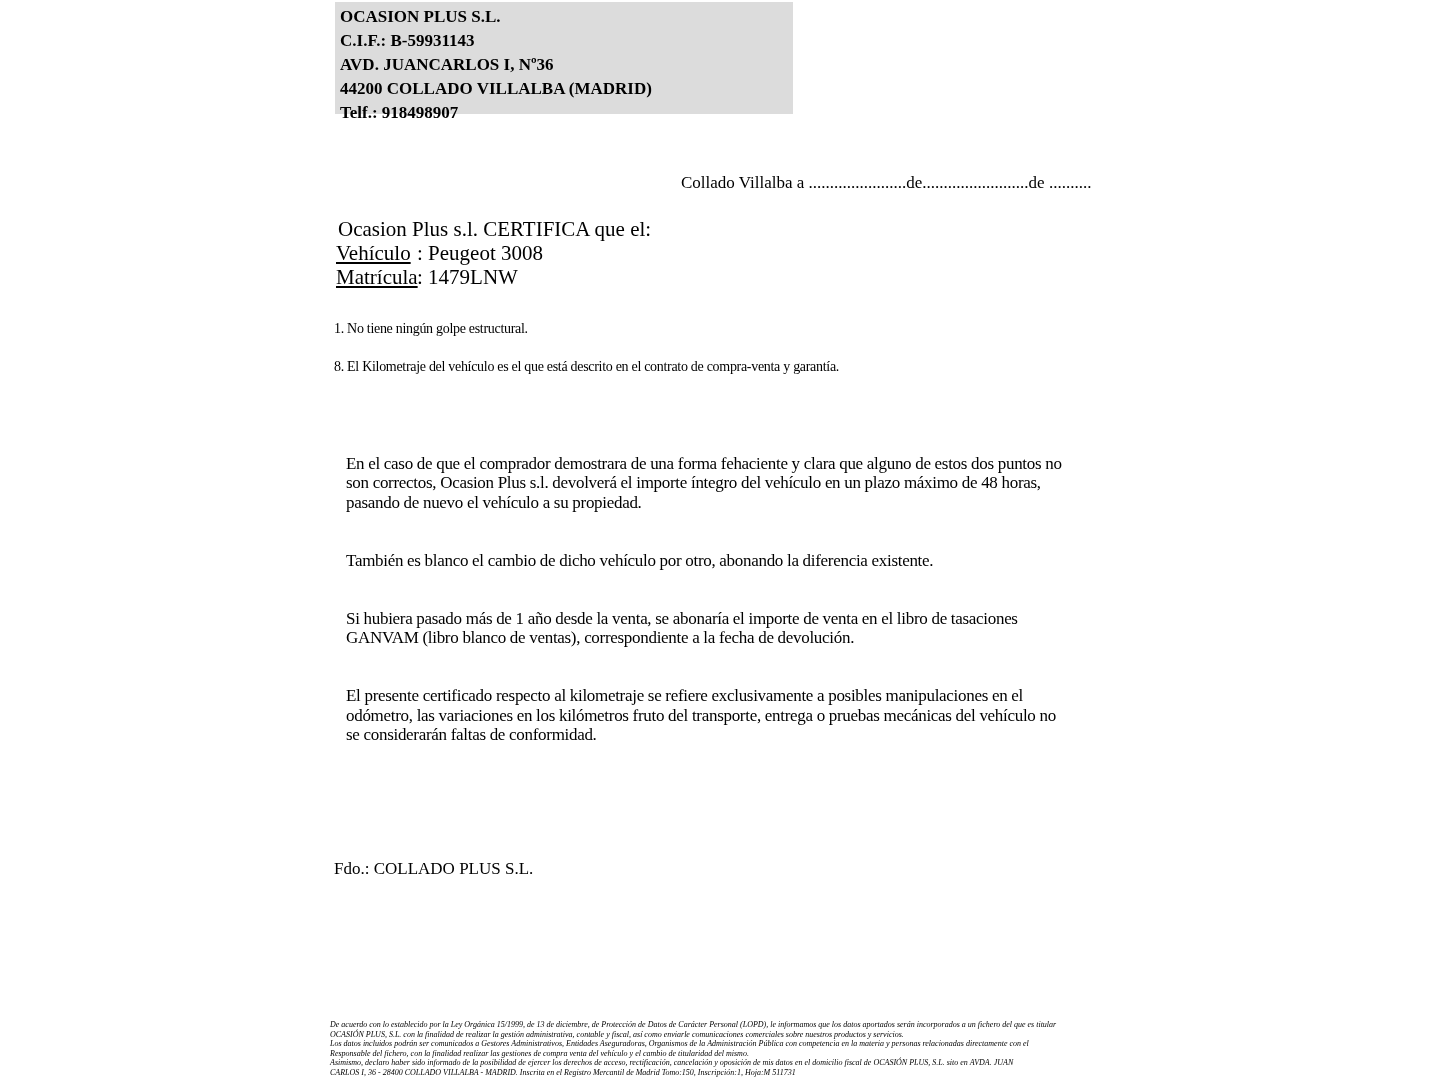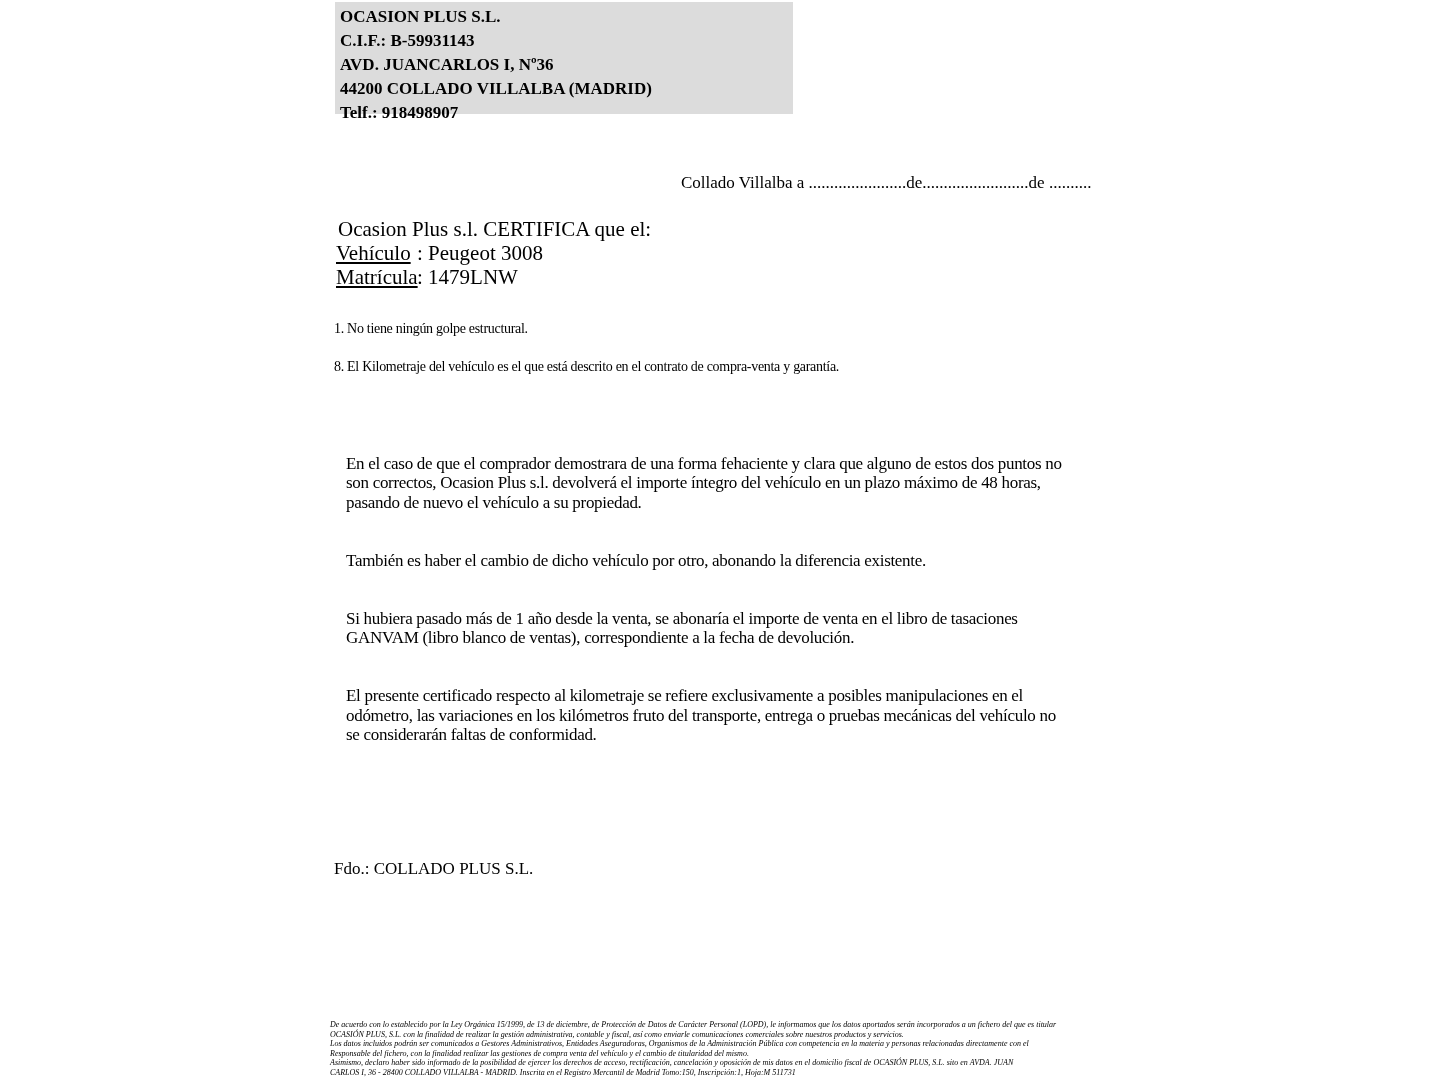--- a/index.html
+++ b/index.html
@@ -83,21 +83,21 @@
 
   <div class="points-block">
     <div class="point">1. No tiene ningún golpe estructural.</div>
     <div class="point">8. El Kilometraje del vehículo es el que está descrito en el contrato de compra-venta y garantía.</div>
   </div>
 
   <div class="paragraphs-block">
     <div class="para">En el caso de que el comprador demostrara de una forma fehaciente y clara que alguno de estos dos puntos no
 son correctos, Ocasion Plus s.l. devolverá el importe íntegro del vehículo en un plazo máximo de 48 horas,
 pasando de nuevo el vehículo a su propiedad.</div>
-    <div class="para">También es haber el cambio de dicho vehículo por otro, abonando la diferencia existente.</div>
+    <div class="para">También es blanco el cambio de dicho vehículo por otro, abonando la diferencia existente.</div>
     <div class="para">Si hubiera pasado más de 1 año desde la venta, se abonaría el importe de venta en el libro de tasaciones
 GANVAM (libro blanco de ventas), correspondiente a la fecha de devolución.</div>
     <div class="para">El presente certificado respecto al kilometraje se refiere exclusivamente a posibles manipulaciones en el
 odómetro, las variaciones en los kilómetros fruto del transporte, entrega o pruebas mecánicas del vehículo no
 se considerarán faltas de conformidad.</div>
   </div>
 
   <div class="signature-line">Fdo.: COLLADO PLUS S.L.</div>
 
   <div class="legal-footer">De acuerdo con lo establecido por la Ley Orgánica 15/1999, de 13 de diciembre, de Protección de Datos de Carácter Personal (LOPD), le informamos que los datos aportados serán incorporados a un fichero del que es titular

